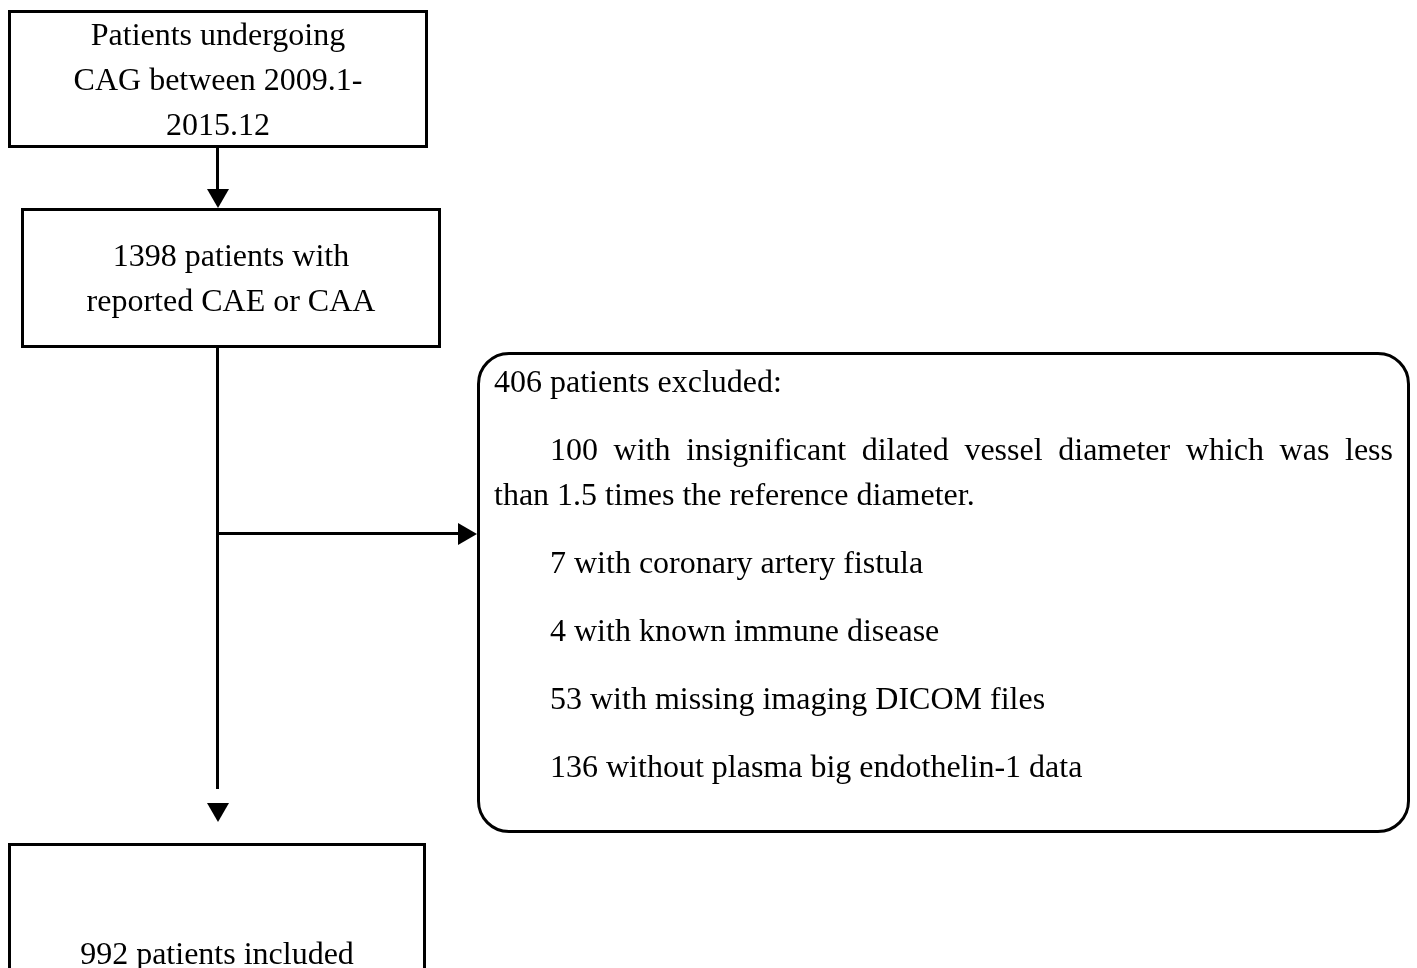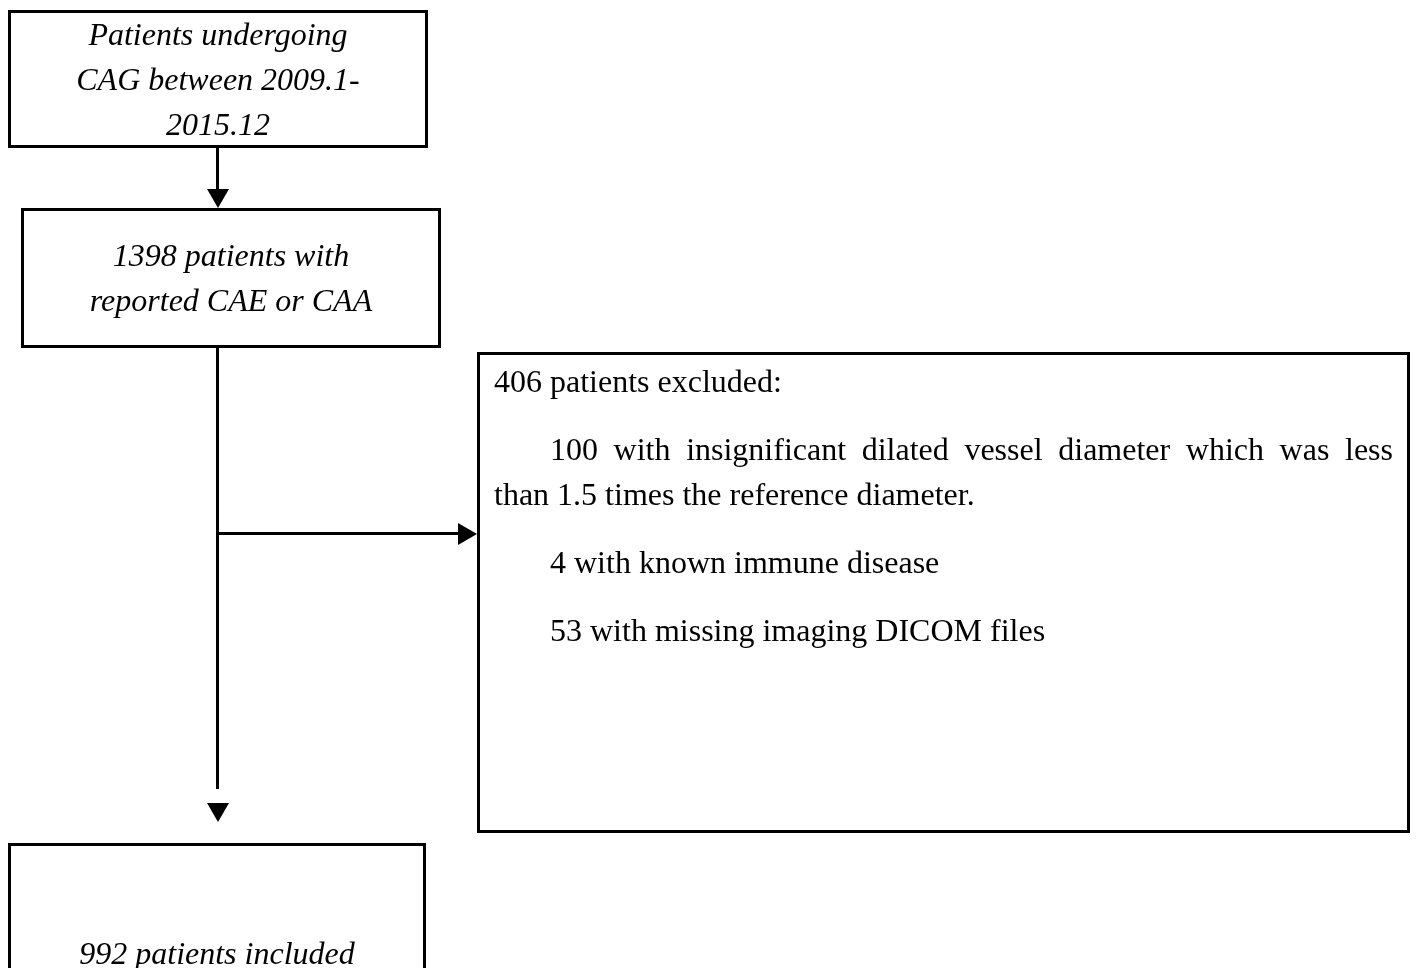--- a/index.html
+++ b/index.html
@@ -28,21 +28,20 @@
   .box-centered {
     display: flex;
     align-items: center;
     justify-content: center;
     text-align: center;
   }
   .box-text {
     font-size: 32px;
     line-height: 45px;
     white-space: pre-line;
-    font-style: italic;
   }
   
   #box-cag {
     left: 8px;
     top: 10px;
     width: 420px;
     height: 138px;
   }
   #box-reported {
     left: 21px;
@@ -55,20 +54,21 @@
     top: 843px;
     width: 418px;
     height: 136px;
     align-items: flex-end;
   }
   #box-excluded {
     left: 477px;
     top: 352px;
     width: 933px;
     height: 481px;
+    border-radius: 32px;
   }
   
   .excl-inner {
     position: absolute;
     left: 14px;
     top: 4px;
     right: 12px;
   }
   .excl-head {
     font-size: 32px;
@@ -144,22 +144,24 @@
   <div class="vline" id="conn-2-line"></div>
   <div class="arrow-down" id="conn-2-arrow"></div>
 
   <div class="hline" id="conn-branch-h"></div>
   <div class="arrow-right" id="conn-branch-arrow"></div>
 
   <div class="box" id="box-excluded">
     <div class="excl-inner">
       <div class="excl-head">406 patients excluded:</div>
       <div class="excl-item justified">100 with insignificant dilated vessel diameter which was less than 1.5 times the reference diameter.</div>
+      <div class="excl-item">7 with coronary artery fistula</div>
       <div class="excl-item">4 with known immune disease</div>
       <div class="excl-item">53 with missing imaging DICOM files</div>
+      <div class="excl-item">136 without plasma big endothelin-1 data</div>
     </div>
   </div>
 
   <div class="box box-centered" id="box-included">
     <div class="box-text">992 patients included</div>
   </div>
 
 </div>
 
 </body></html>

